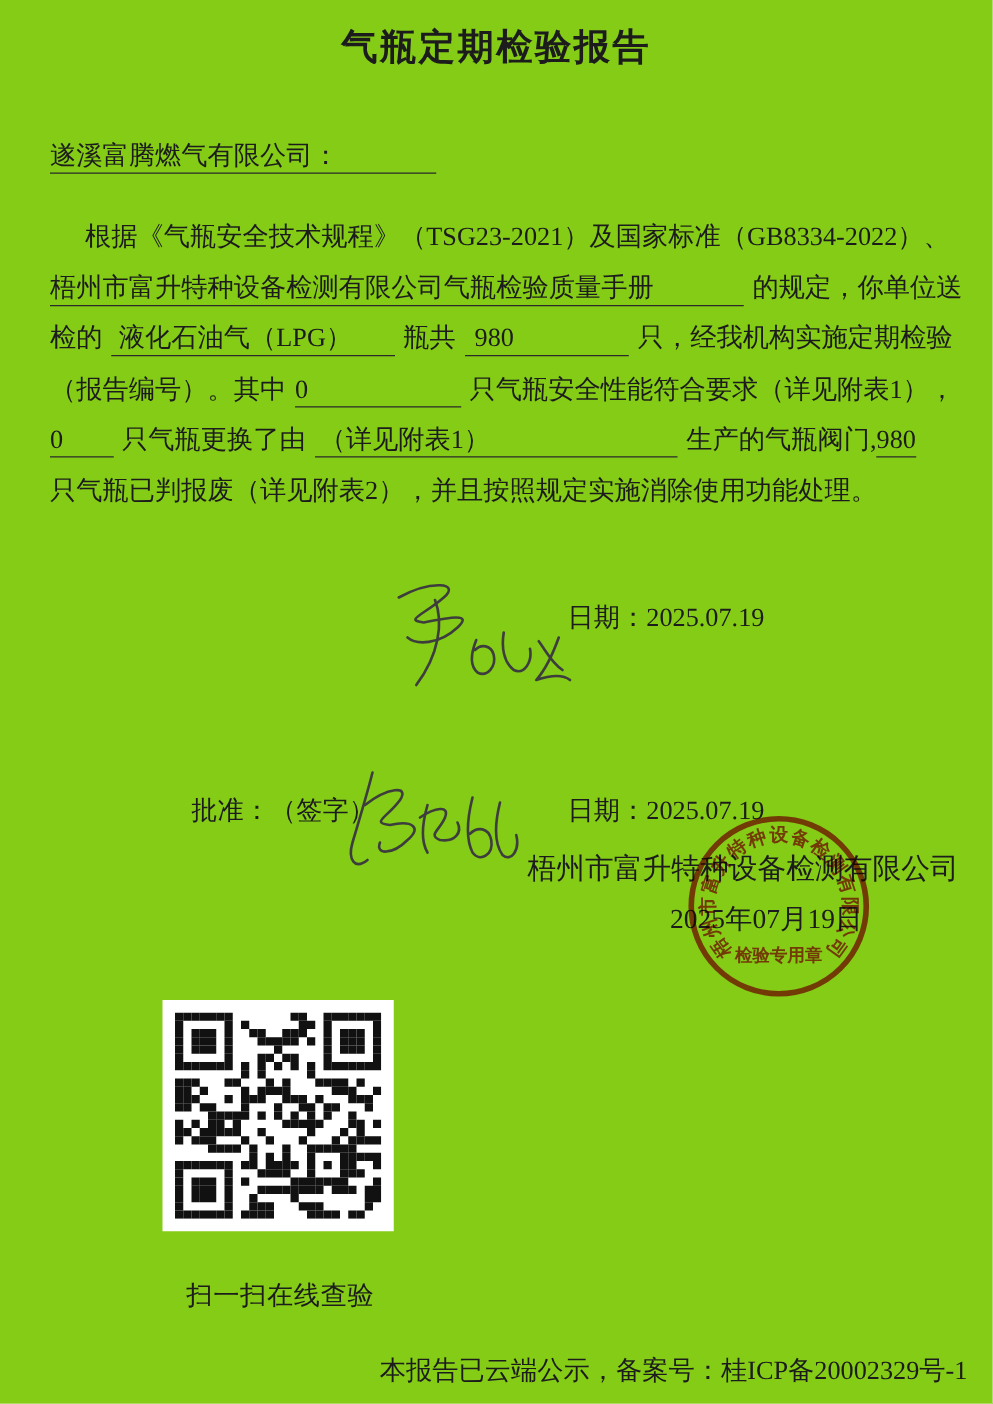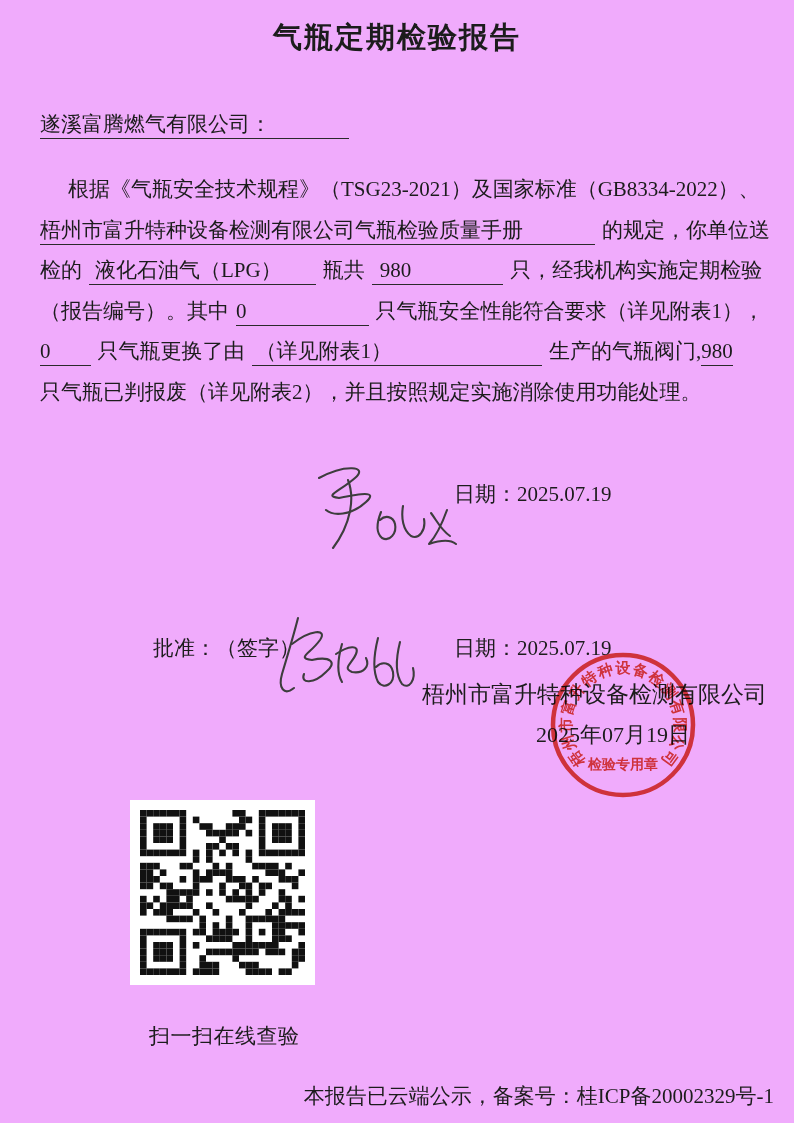--- a/index.html
+++ b/index.html
@@ -1,19 +1,19 @@
 <!DOCTYPE html>
 <html><head>
 <meta charset="utf-8">
 <style>
   html,body{margin:0;padding:0;}
   .page{
     position:relative;
     width:794px;height:1123px;
-    background:#f0abfc;
+    background:#84cc16;
     font-family:"Liberation Serif","DejaVu Serif",serif;
     color:#1c1c1c;
     overflow:hidden;
   }
   .abs{position:absolute;}
   .title{
     top:18px;left:0;width:794px;
     text-align:center;
     font-size:29px;font-weight:700;letter-spacing:2px;
   }

